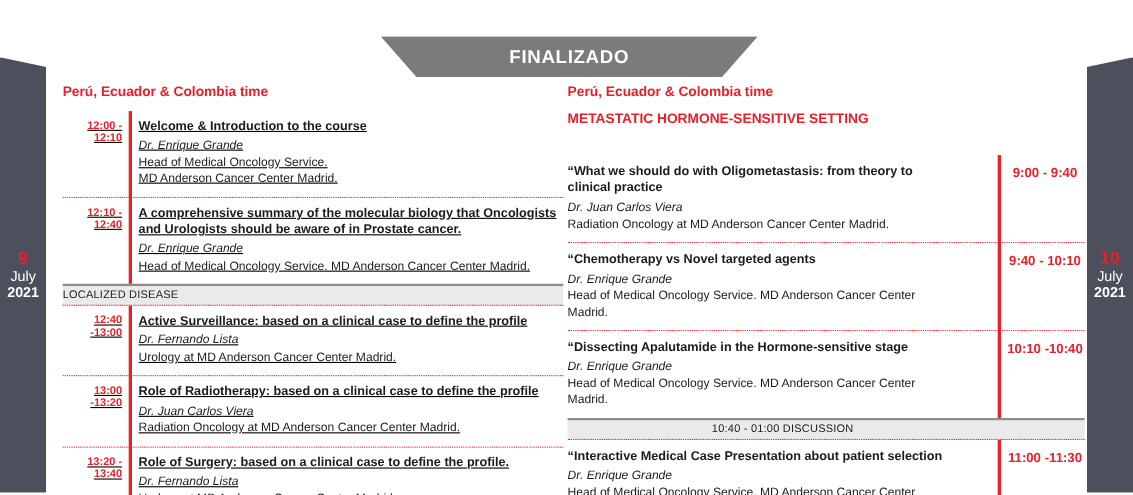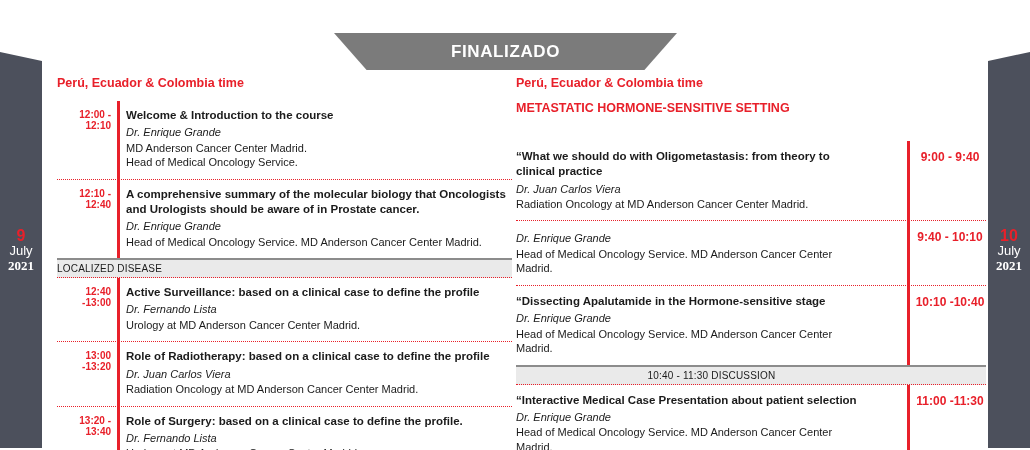--- a/index.html
+++ b/index.html
@@ -7,21 +7,21 @@
     width: 1030px; height: 450px;
     background: #ffffff;
     font-family: "Liberation Sans", sans-serif;
     overflow: hidden;
   }
   #root { position: relative; width: 1030px; height: 450px; background:#fff; }
 
   
   .banner {
     position: absolute;
-    left: 334px; top: 33px;
+    left: 346px; top: 33px;
     width: 343px; height: 37px;
     background: #7b7b7b;
     clip-path: polygon(0 0, 100% 0, 90.5% 100%, 9.5% 100%);
     display: flex; align-items: center; justify-content: center;
   }
   .banner-text {
     color: #ffffff;
     font-size: 17px;
     font-weight: bold;
     letter-spacing: 0.6px;
@@ -35,21 +35,21 @@
     display: flex; flex-direction: column;
     align-items: center; justify-content: center;
     line-height: 1.12;
   }
   .daytab.left  { left: 0px;  top: 52px; height: 396px;
                   clip-path: polygon(0 0, 100% 9px, 100% 100%, 0 100%); }
   .daytab.right { right: 0px; top: 52px; height: 396px;
                   clip-path: polygon(0 9px, 100% 0, 100% 100%, 0 100%); }
   .daytab .dnum  { color: #e8202a; font-size: 16px; font-weight: bold; }
   .daytab .dmon  { color: #ffffff; font-size: 13px; font-weight: normal; }
-  .daytab .dyear { color: #ffffff; font-size: 13px; font-weight: bold; font-family: Liberation Serif, serif; }
+  .daytab .dyear { color: #ffffff; font-size: 13px; font-weight: bold; }
 
   
   .col { position: absolute; top: 76px; }
   .col-left  { left: 57px;  width: 455px; }
   .col-right { left: 516px; width: 470px; }
 
   .tz-title {
     color: #e8202a;
     font-size: 12.5px;
     font-weight: bold;
@@ -62,21 +62,21 @@
     margin-bottom: 26px;
   }
 
   
   .rowsL { position: relative; }
   .rowsL .redbar {
     position: absolute;
     left: 60px; top: 0; bottom: 0;
     width: 2.5px; background: #e8202a;
   }
-  .rowL { display: flex; padding: 7px 0 9px 0; }
+  .rowL { display: flex; padding: 7px 0 9px 0; text-decoration: underline; }
   .rowL + .rowL { border-top: 1px dotted #e8202a; }
   .rowL .time {
     width: 60px; flex: 0 0 60px;
     color: #e8202a; font-size: 10px; font-weight: bold;
     text-align: right; padding-right: 6px; padding-top: 1px;
   }
   .rowL .body { padding-left: 9px; flex: 1; }
 
   
   .rowsR { position: relative; }
@@ -144,22 +144,22 @@
     <div class="tz-title">Perú, Ecuador &amp; Colombia time</div>
 
     <div class="rowsL">
       <div class="redbar"></div>
 
       <div class="rowL">
         <div class="time">12:00 - 12:10</div>
         <div class="body">
           <div class="ttl">Welcome &amp; Introduction to the course</div>
           <div class="spk">Dr. Enrique Grande</div>
+          <div class="aff">Head of Medical Oncology Service.</div>
           <div class="aff">MD Anderson Cancer Center Madrid.</div>
-          <div class="aff">Head of Medical Oncology Service.</div>
         </div>
       </div>
 
       <div class="rowL">
         <div class="time">12:10 - 12:40</div>
         <div class="body">
           <div class="ttl">A comprehensive summary of the molecular biology that Oncologists and Urologists should be aware of in Prostate cancer.</div>
           <div class="spk">Dr. Enrique Grande</div>
           <div class="aff">Head of Medical Oncology Service. MD Anderson Cancer Center Madrid.</div>
         </div>
@@ -214,38 +214,39 @@
         <div class="body">
           <div class="ttl">“What we should do with Oligometastasis: from theory to clinical practice</div>
           <div class="spk">Dr. Juan Carlos Viera</div>
           <div class="aff">Radiation Oncology at MD Anderson Cancer Center Madrid.</div>
         </div>
         <div class="time">9:00 - 9:40</div>
       </div>
 
       <div class="rowR dotted-top">
         <div class="body">
+          <div class="ttl">“Chemotherapy vs Novel targeted agents</div>
           <div class="spk">Dr. Enrique Grande</div>
           <div class="aff">Head of Medical Oncology Service. MD Anderson Cancer Center Madrid.</div>
         </div>
         <div class="time">9:40 - 10:10</div>
       </div>
 
       <div class="rowR dotted-top">
         <div class="body">
           <div class="ttl">“Dissecting Apalutamide in the Hormone-sensitive stage</div>
           <div class="spk">Dr. Enrique Grande</div>
           <div class="aff">Head of Medical Oncology Service. MD Anderson Cancer Center Madrid.</div>
         </div>
         <div class="time">10:10 -10:40</div>
       </div>
     </div>
 
     <div class="band band-right discuss">
-      <span class="band-text">10:40  - 11:30  DISCUSSION</span>
+      <span class="band-text">10:40  - 01:00  DISCUSSION</span>
     </div>
 
     <div class="rowsR">
       <div class="redbar"></div>
       <div class="rowR">
         <div class="body">
           <div class="ttl">“Interactive Medical Case Presentation about patient selection</div>
           <div class="spk">Dr. Enrique Grande</div>
           <div class="aff">Head of Medical Oncology Service. MD Anderson Cancer Center Madrid.</div>
         </div>

